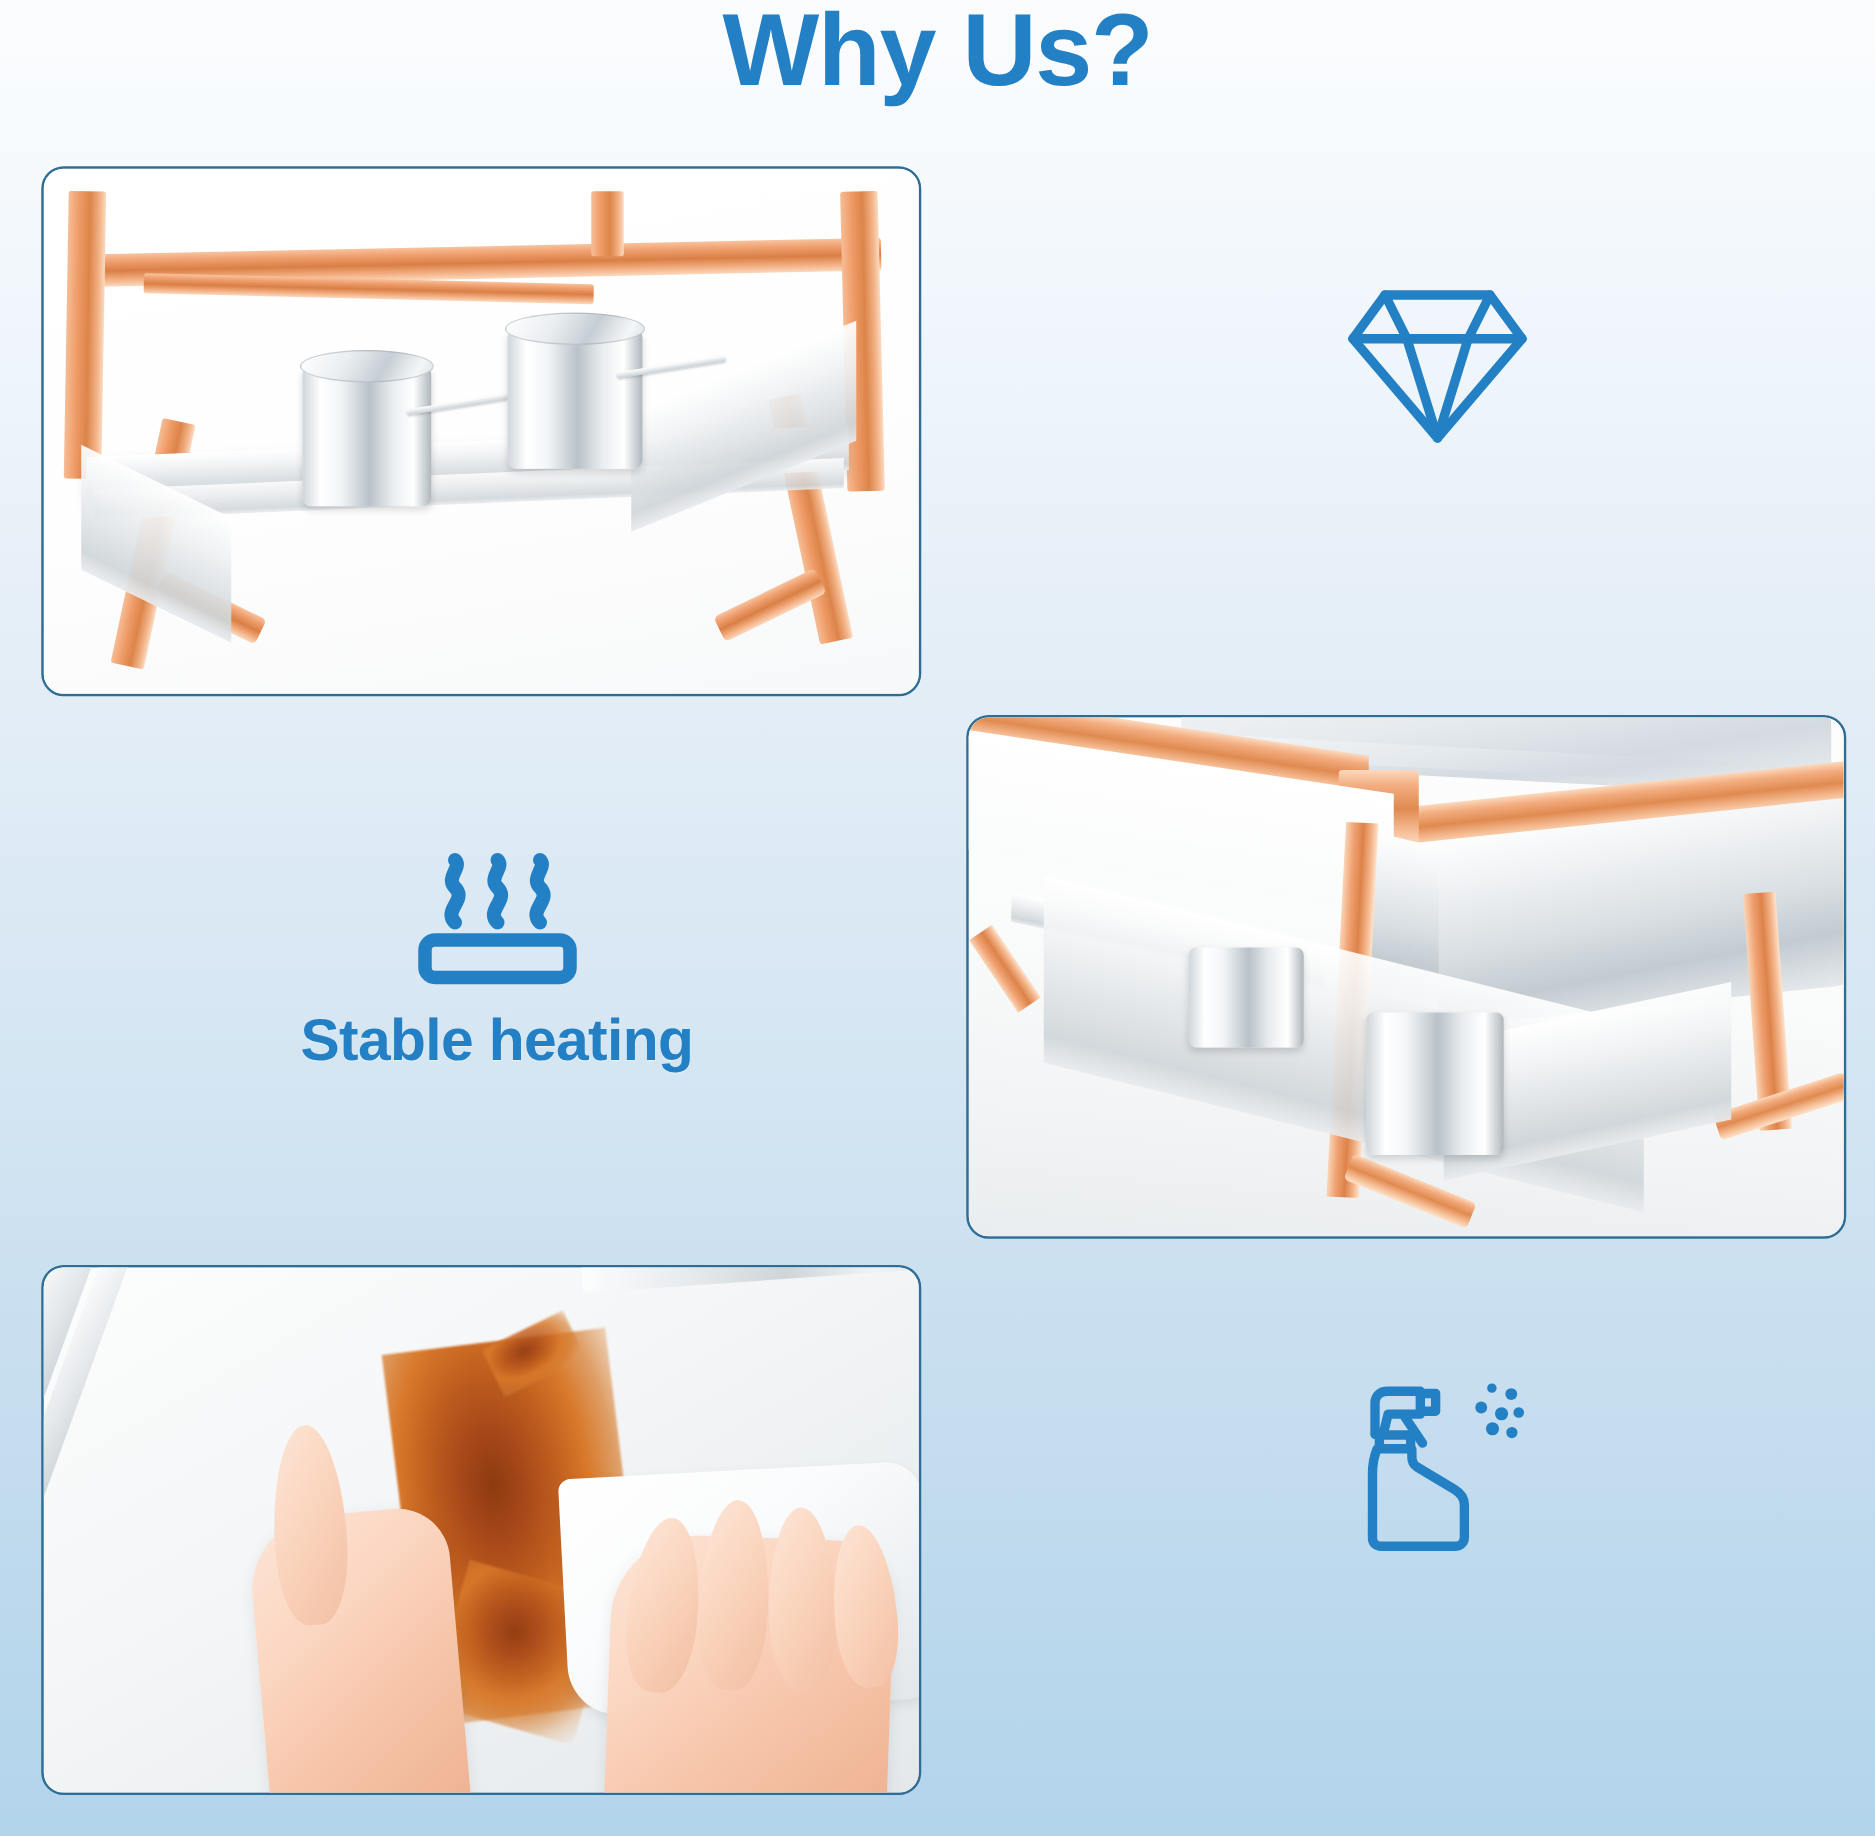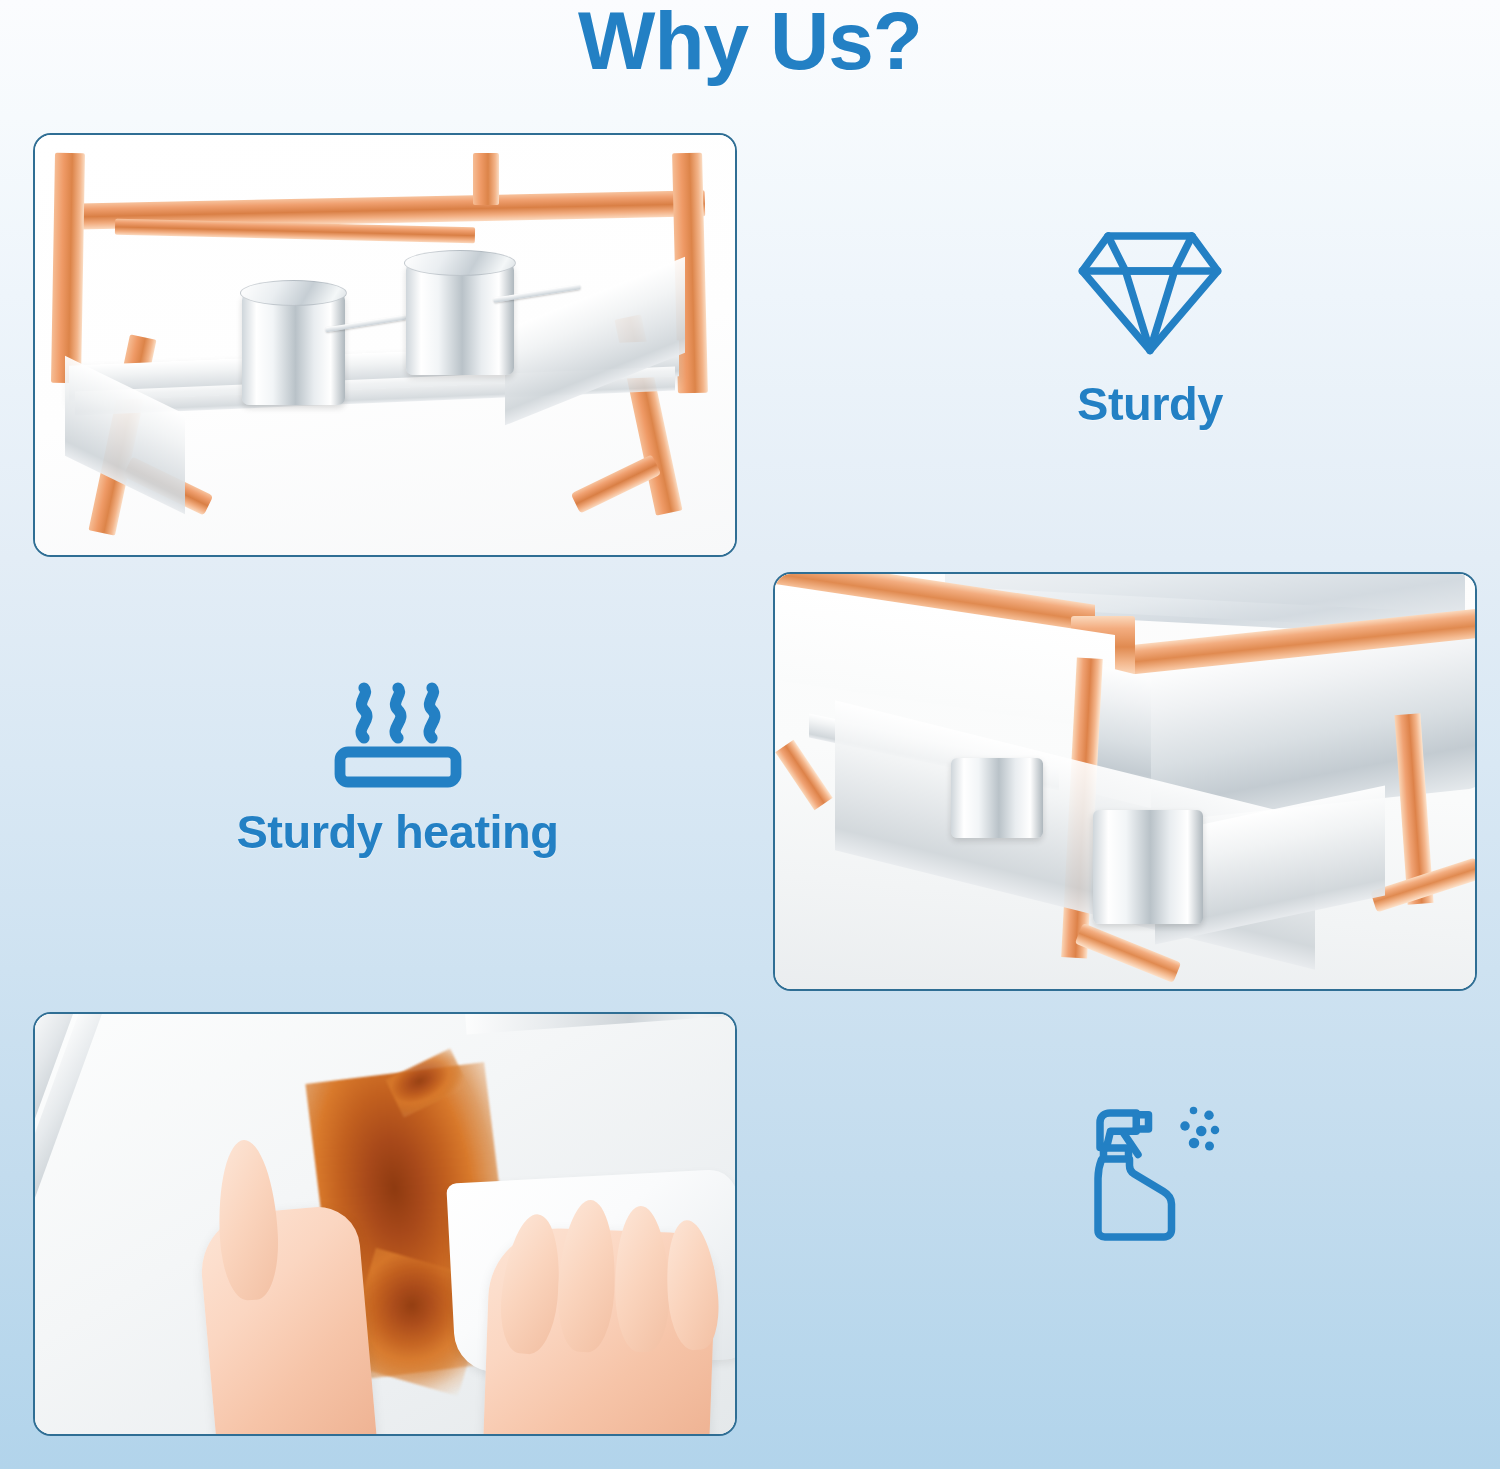--- a/index.html
+++ b/index.html
@@ -262,35 +262,34 @@
       <svg width="150" height="140" viewBox="0 0 64 60" fill="none">
         <g stroke="#2380c4" stroke-width="3.2" stroke-linejoin="round" stroke-linecap="round" fill="none">
           <path d="M14 6 H50 L61 21 L32 55 L3 21 Z"></path>
           <path d="M3 21 H61"></path>
           <path d="M14 6 L21.5 21 L32 55"></path>
           <path d="M50 6 L42.5 21 L32 55"></path>
           <path d="M21.5 21 H42.5"></path>
         </g>
       </svg>
     </div>
-    <div class="label">Sturdy</div>
   </div>
 
   <div class="feature" id="feat-heat">
     <div class="icon-wrap">
       <svg width="132" height="108" viewBox="0 0 66 54" fill="none">
         <g stroke="#2380c4" stroke-width="5.6" stroke-linecap="round" fill="none">
           <path d="M16 28 C11 23 21 19 16 14 C12 10 19 6 16 3"></path>
           <path d="M33 28 C28 23 38 19 33 14 C29 10 36 6 33 3"></path>
           <path d="M50 28 C45 23 55 19 50 14 C46 10 53 6 50 3"></path>
         </g>
         <rect x="4" y="35" width="58" height="15" rx="4" ry="4" fill="none" stroke="#2380c4" stroke-width="5.4"></rect>
       </svg>
     </div>
-    <div class="label">Sturdy heating</div>
+    <div class="label">Stable heating</div>
   </div>
 
   <div class="feature" id="feat-clean">
     <div class="icon-wrap">
       <svg width="150" height="150" viewBox="0 0 60 60" fill="none">
         <g stroke="#2380c4" stroke-width="3" stroke-linejoin="round" stroke-linecap="round" fill="none">
 
           <path d="M10 9 C10 6.6 11.6 5.2 14 5.2 H24.5 V12.5 H14.2 L12.6 19 H10 Z"></path>
 
           <path d="M24.5 5.9 H29.4 V11.6 H24.5"></path>

